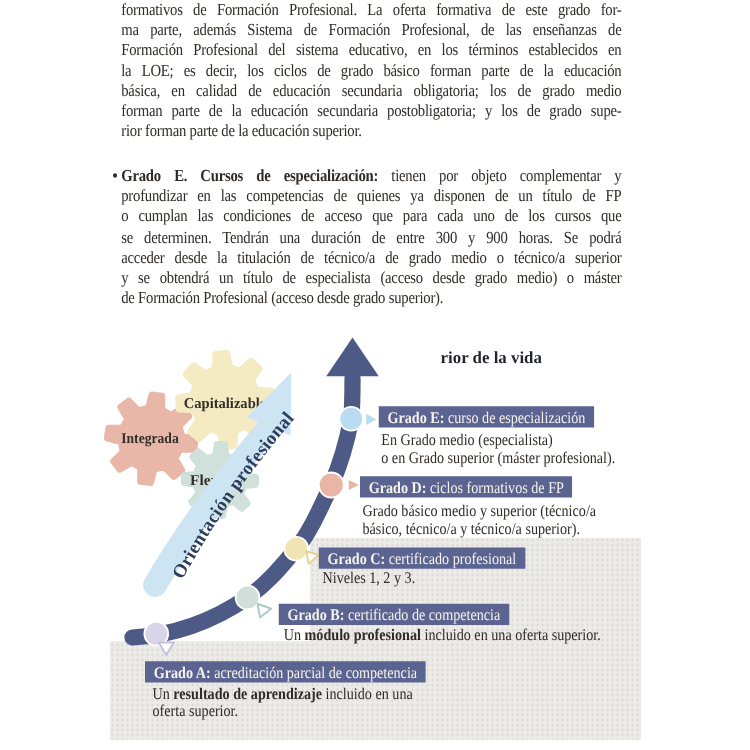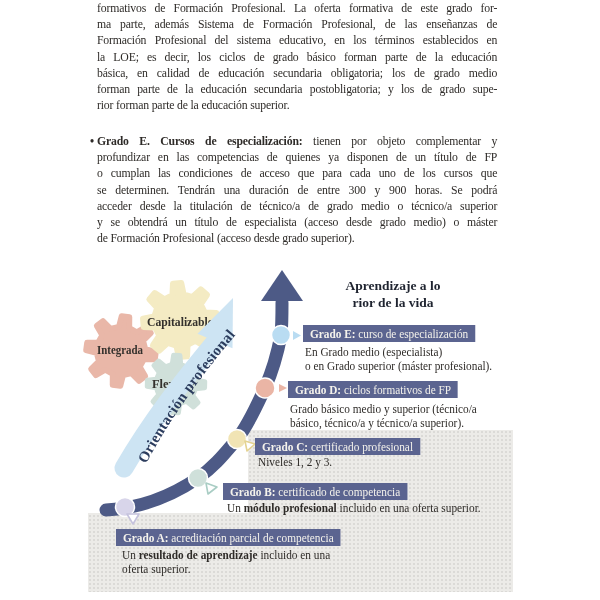--- a/index.html
+++ b/index.html
@@ -108,21 +108,20 @@
     <polygon points="206,483 217,487 208,494" fill="#ffffff" stroke="#a9cdc4" stroke-width="1.6" stroke-linejoin="round"></polygon>
     <circle cx="237" cy="439" r="9.5" stroke="#ffffff" stroke-width="1.5" fill="#f1e4b4"></circle>
     <polygon points="245,441 255,444 247,451" fill="#ffffff" stroke="#e4d391" stroke-width="1.6" stroke-linejoin="round"></polygon>
     <circle cx="265" cy="388" r="10" stroke="#ffffff" stroke-width="1.5" fill="#eab5a5"></circle>
     <polygon points="279,384 279,392 287,388" fill="#eab5a5"></polygon>
     <circle cx="281" cy="335" r="9.5" stroke="#ffffff" stroke-width="1.5" fill="#b9dcf2"></circle>
     <polygon points="293,331 293,340 301,335.5" fill="#b9dcf2"></polygon>
   </svg>
 
   <div class="dtitle">
-    <div>Aprendizaje a lo</div>
     <div>rior de la vida</div>
   </div>
 
   <div class="badge badge-e"><b>Grado E:</b><span> curso de especialización</span></div>
   <div class="badge badge-d"><b>Grado D:</b><span> ciclos formativos de FP</span></div>
   <div class="badge badge-c"><b>Grado C:</b><span> certificado profesional</span></div>
   <div class="badge badge-b"><b>Grado B:</b><span> certificado de competencia</span></div>
   <div class="badge badge-a"><b>Grado A:</b><span> acreditación parcial de competencia</span></div>
 
   <div class="desc desc-e">

